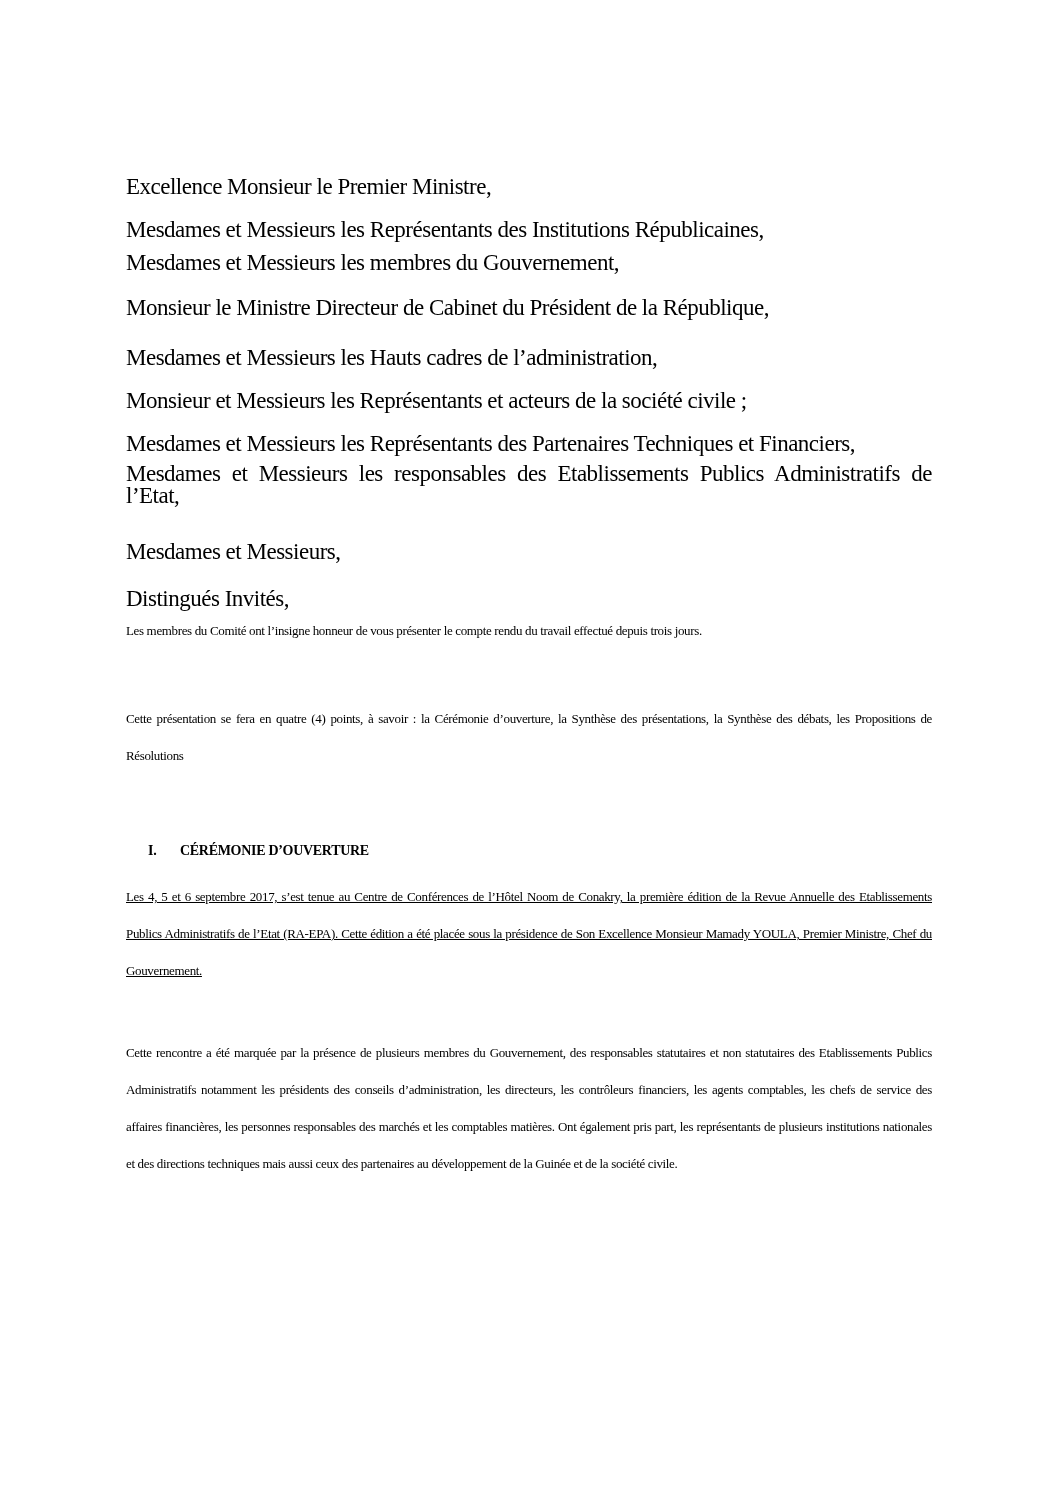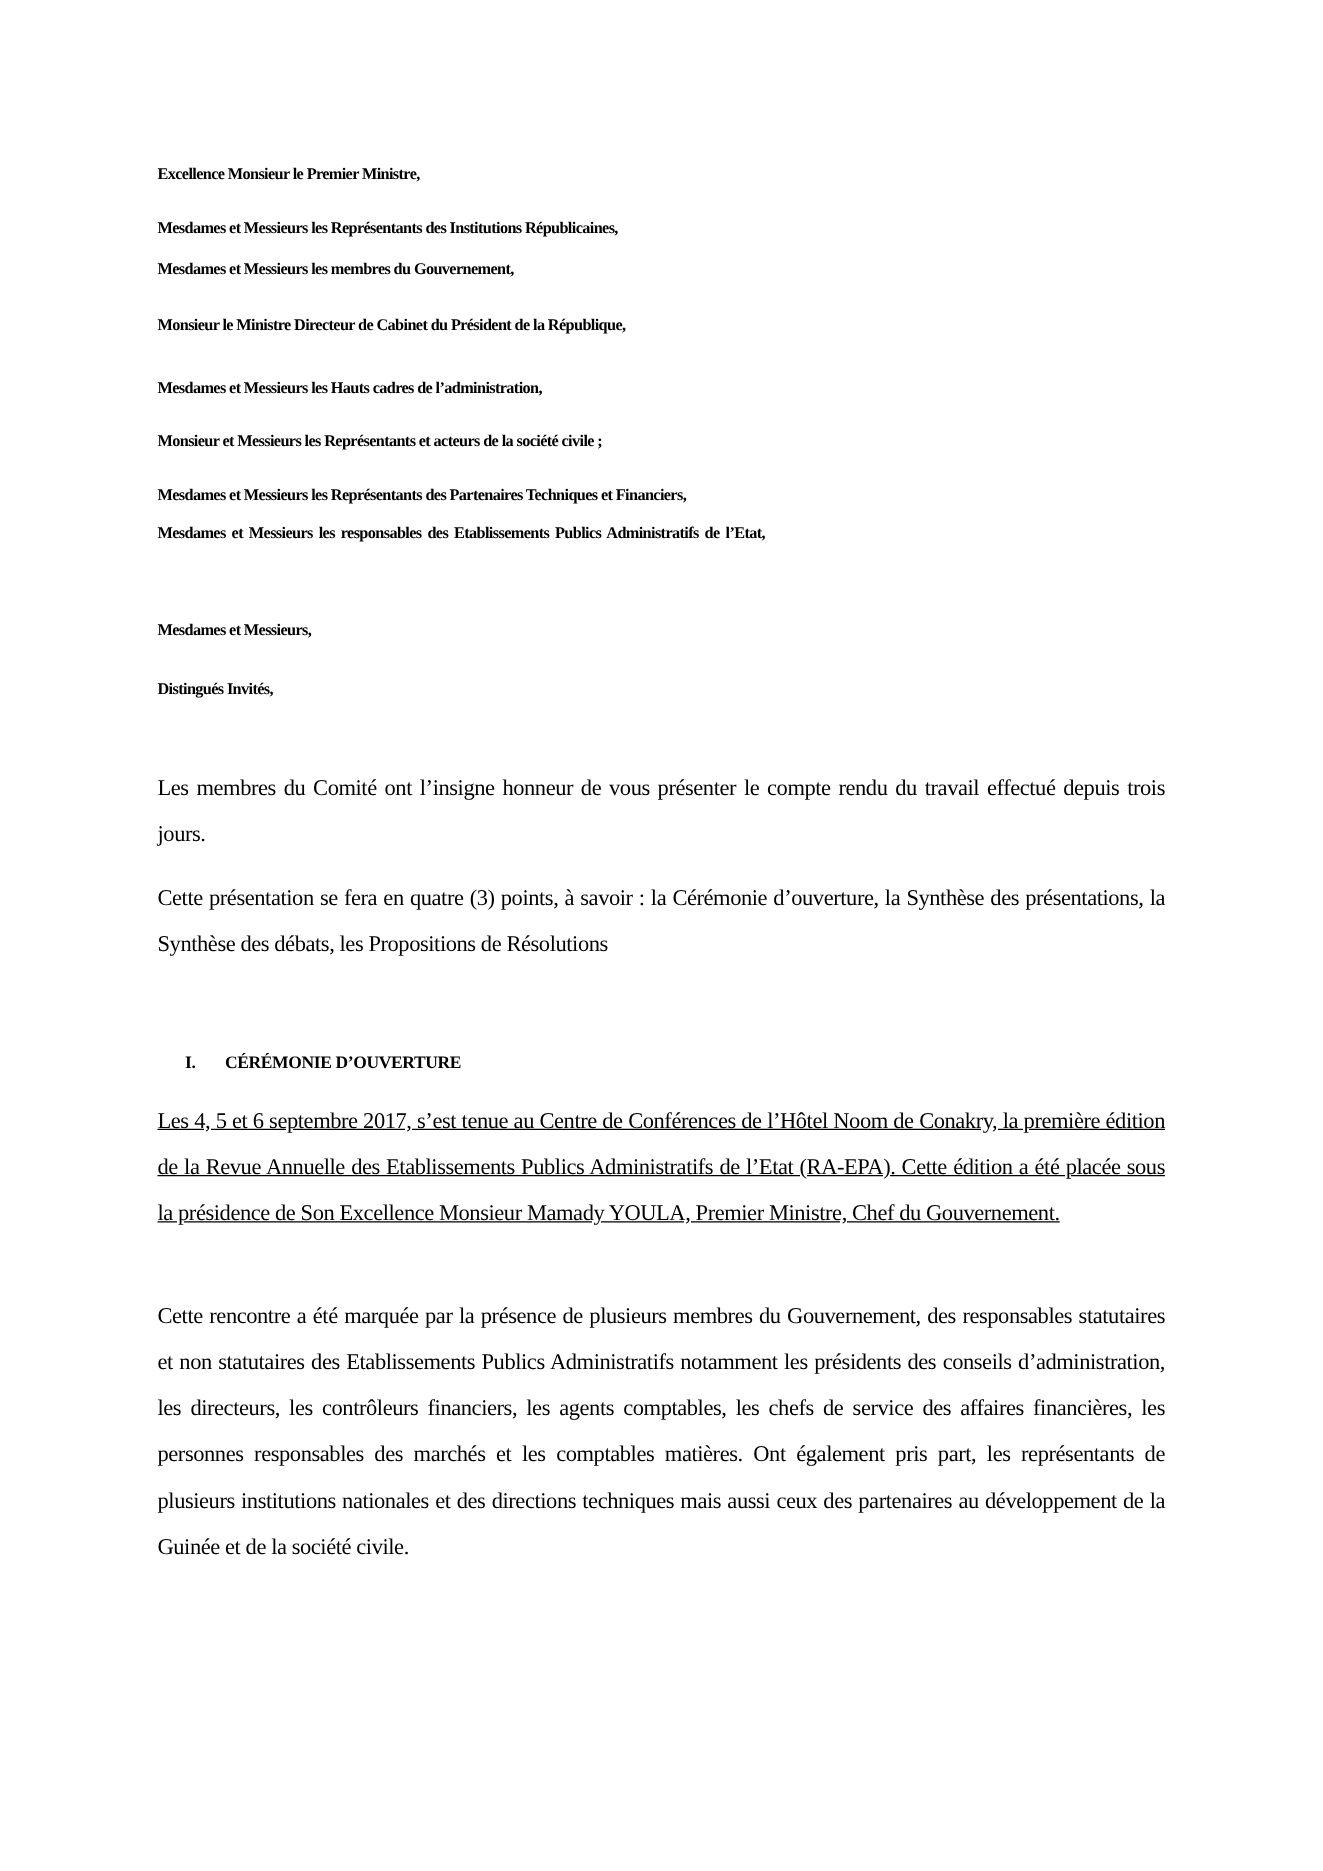--- a/index.html
+++ b/index.html
@@ -18,37 +18,38 @@
     .page {
       position: absolute;
       left: 126px;
       top: 0;
       width: 806px;
     }
     .salutation {
       position: absolute;
       left: 0;
       width: 806px;
-      font-weight: bold;
-      font-size: 13px;
+      font-weight: normal;
+      font-size: 23px;
       line-height: 22px;
       letter-spacing: -0.5px;
       white-space: nowrap;
+      margin-top: 48px;
     }
     .salutation.wrap {
       white-space: normal;
       text-align: justify;
       text-align-last: left;
       word-spacing: 2px;
     }
     .para {
       position: absolute;
       left: 0;
       width: 806px;
-      font-size: 18px;
+      font-size: 13px;
       line-height: 37px;
       text-align: justify;
       letter-spacing: -0.35px;
     }
     .heading {
       position: absolute;
       left: 22px;
       font-weight: bold;
       font-size: 14px;
       line-height: 22px;
@@ -70,21 +71,21 @@
   <div class="salutation" style="top:204px;">Mesdames et Messieurs les membres du Gouvernement,</div>
   <div class="salutation" style="top:249px;">Monsieur le Ministre Directeur de Cabinet du Président de la République,</div>
   <div class="salutation" style="top:299px;">Mesdames et Messieurs les Hauts cadres de l’administration,</div>
   <div class="salutation" style="top:342px;">Monsieur et Messieurs les Représentants et acteurs de la société civile ;</div>
   <div class="salutation" style="top:385px;">Mesdames et Messieurs les Représentants des Partenaires Techniques et Financiers,</div>
   <div class="salutation wrap" style="top:415px;">Mesdames et Messieurs les responsables des Etablissements Publics Administratifs de l’Etat,</div>
   <div class="salutation" style="top:493px;">Mesdames et Messieurs,</div>
   <div class="salutation" style="top:540px;">Distingués Invités,</div>
 
   <p class="para" style="top:612px; margin:0;">Les membres du Comité ont l’insigne honneur de vous présenter le compte rendu du travail effectué depuis trois jours.</p>
-  <p class="para" style="top:700px; margin:0;">Cette présentation se fera en quatre (3) points, à savoir : la Cérémonie d’ouverture, la Synthèse des présentations, la Synthèse des débats, les Propositions de Résolutions</p>
+  <p class="para" style="top:700px; margin:0;">Cette présentation se fera en quatre (4) points, à savoir : la Cérémonie d’ouverture, la Synthèse des présentations, la Synthèse des débats, les Propositions de Résolutions</p>
 
   <div class="heading" style="top:840px;">
     <span class="num">I.</span><span>CÉRÉMONIE D’OUVERTURE</span>
   </div>
 
   <p class="para" style="top:878px; margin:0;text-decoration:underline;">Les 4, 5 et 6 septembre 2017, s’est tenue au Centre de Conférences de l’Hôtel Noom de Conakry, la première édition de la Revue Annuelle des Etablissements Publics Administratifs de l’Etat (RA-EPA). Cette édition a été placée sous la présidence de Son Excellence Monsieur Mamady YOULA, Premier Ministre, Chef du Gouvernement.</p>
   <p class="para" style="top:1034px; margin:0;">Cette rencontre a été marquée par la présence de plusieurs membres du Gouvernement, des responsables statutaires et non statutaires des Etablissements Publics Administratifs notamment les présidents des conseils d’administration, les directeurs, les contrôleurs financiers, les agents comptables, les chefs de service des affaires financières, les personnes responsables des marchés et les comptables matières. Ont également pris part, les représentants de plusieurs institutions nationales et des directions techniques mais aussi ceux des partenaires au développement de la Guinée et de la société civile.</p>
 
 </div>
 

